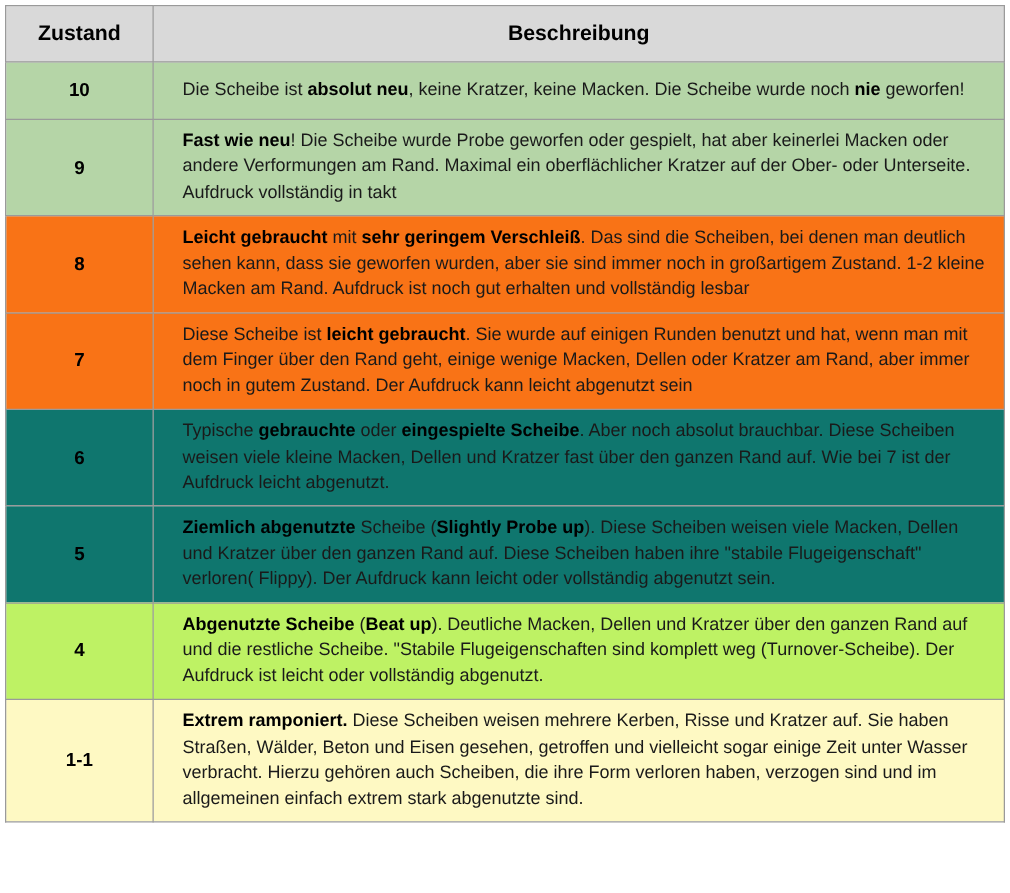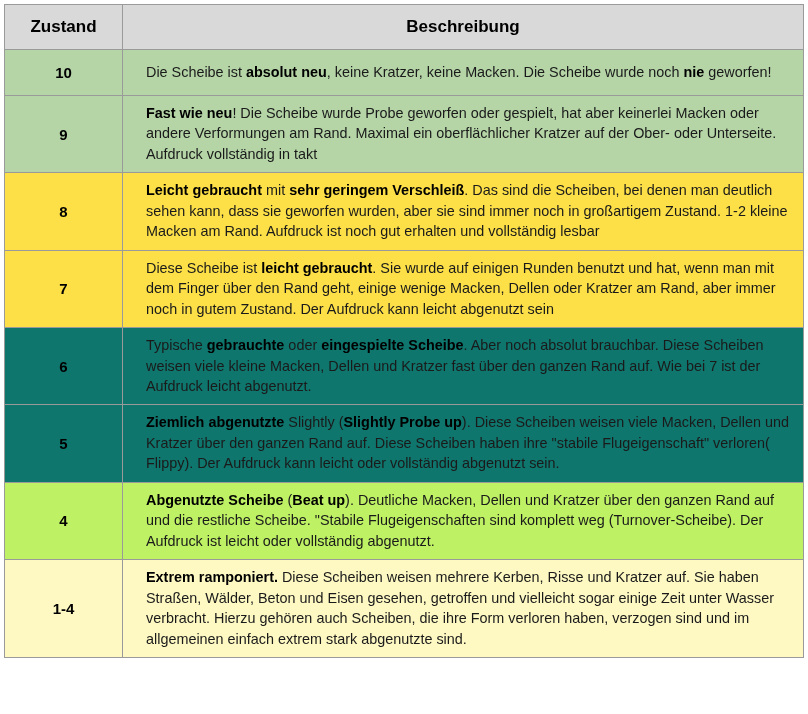--- a/index.html
+++ b/index.html
@@ -53,21 +53,21 @@
     text-align: left;
     font-size: 14.4px;
     line-height: 1.42;
     color: #1a1a1a;
     padding: 7px 9px 8px 23px;
   }
   td.desc b { font-weight: bold; color: #000; }
 
   
   .c-green   { background: #b5d5a7; }
-  .c-yellow  { background: #fde047; }
+  .c-yellow  { background: #f97316; }
   .c-orange  { background: #0f766e; }
   .c-pink    { background: #bef264; }
   .c-red     { background: #fef9c3; }
 </style>
 </head>
 <body>
 
 <div class="sheet">
   <table class="grade-table">
     <colgroup>
@@ -96,25 +96,25 @@
         <tr>
           <td class="state c-yellow">7</td>
           <td class="desc c-yellow"><span>Diese Scheibe ist </span><b>leicht gebraucht</b><span>. Sie wurde auf einigen Runden benutzt und hat, wenn man mit dem Finger über den Rand geht, einige wenige Macken, Dellen oder Kratzer am Rand, aber immer noch in gutem Zustand. Der Aufdruck kann leicht abgenutzt sein</span></td>
         </tr>
         <tr>
           <td class="state c-orange">6</td>
           <td class="desc c-orange"><span>Typische </span><b>gebrauchte</b><span> oder </span><b>eingespielte Scheibe</b><span>. Aber noch absolut brauchbar. Diese Scheiben weisen viele kleine Macken, Dellen und Kratzer fast über den ganzen Rand auf. Wie bei 7 ist der Aufdruck leicht abgenutzt.</span></td>
         </tr>
         <tr>
           <td class="state c-orange">5</td>
-          <td class="desc c-orange"><b>Ziemlich abgenutzte</b><span> Slightly (</span><b>Slightly Probe up</b><span>). Diese Scheiben weisen viele Macken, Dellen und Kratzer über den ganzen Rand auf. Diese Scheiben haben ihre "stabile Flugeigenschaft" verloren( Flippy). Der Aufdruck kann leicht oder vollständig abgenutzt sein.</span></td>
+          <td class="desc c-orange"><b>Ziemlich abgenutzte</b><span> Scheibe (</span><b>Slightly Probe up</b><span>). Diese Scheiben weisen viele Macken, Dellen und Kratzer über den ganzen Rand auf. Diese Scheiben haben ihre "stabile Flugeigenschaft" verloren( Flippy). Der Aufdruck kann leicht oder vollständig abgenutzt sein.</span></td>
         </tr>
         <tr>
           <td class="state c-pink">4</td>
           <td class="desc c-pink"><b>Abgenutzte Scheibe</b><span> (</span><b>Beat up</b><span>). Deutliche  Macken, Dellen und Kratzer über den ganzen Rand auf und die restliche Scheibe. "Stabile Flugeigenschaften sind komplett weg (Turnover-Scheibe). Der Aufdruck ist leicht oder vollständig abgenutzt.</span></td>
         </tr>
         <tr>
-          <td class="state c-red">1-4</td>
+          <td class="state c-red">1-1</td>
           <td class="desc c-red"><b>Extrem ramponiert.</b><span> Diese Scheiben weisen mehrere Kerben, Risse und Kratzer auf. Sie haben Straßen, Wälder, Beton und Eisen gesehen, getroffen und vielleicht sogar einige Zeit unter Wasser verbracht. Hierzu gehören auch Scheiben, die ihre Form verloren haben, verzogen sind und im allgemeinen einfach extrem stark abgenutzte sind.</span></td>
         </tr>
       </tbody>
   </table>
 </div>
 
 </body></html>

